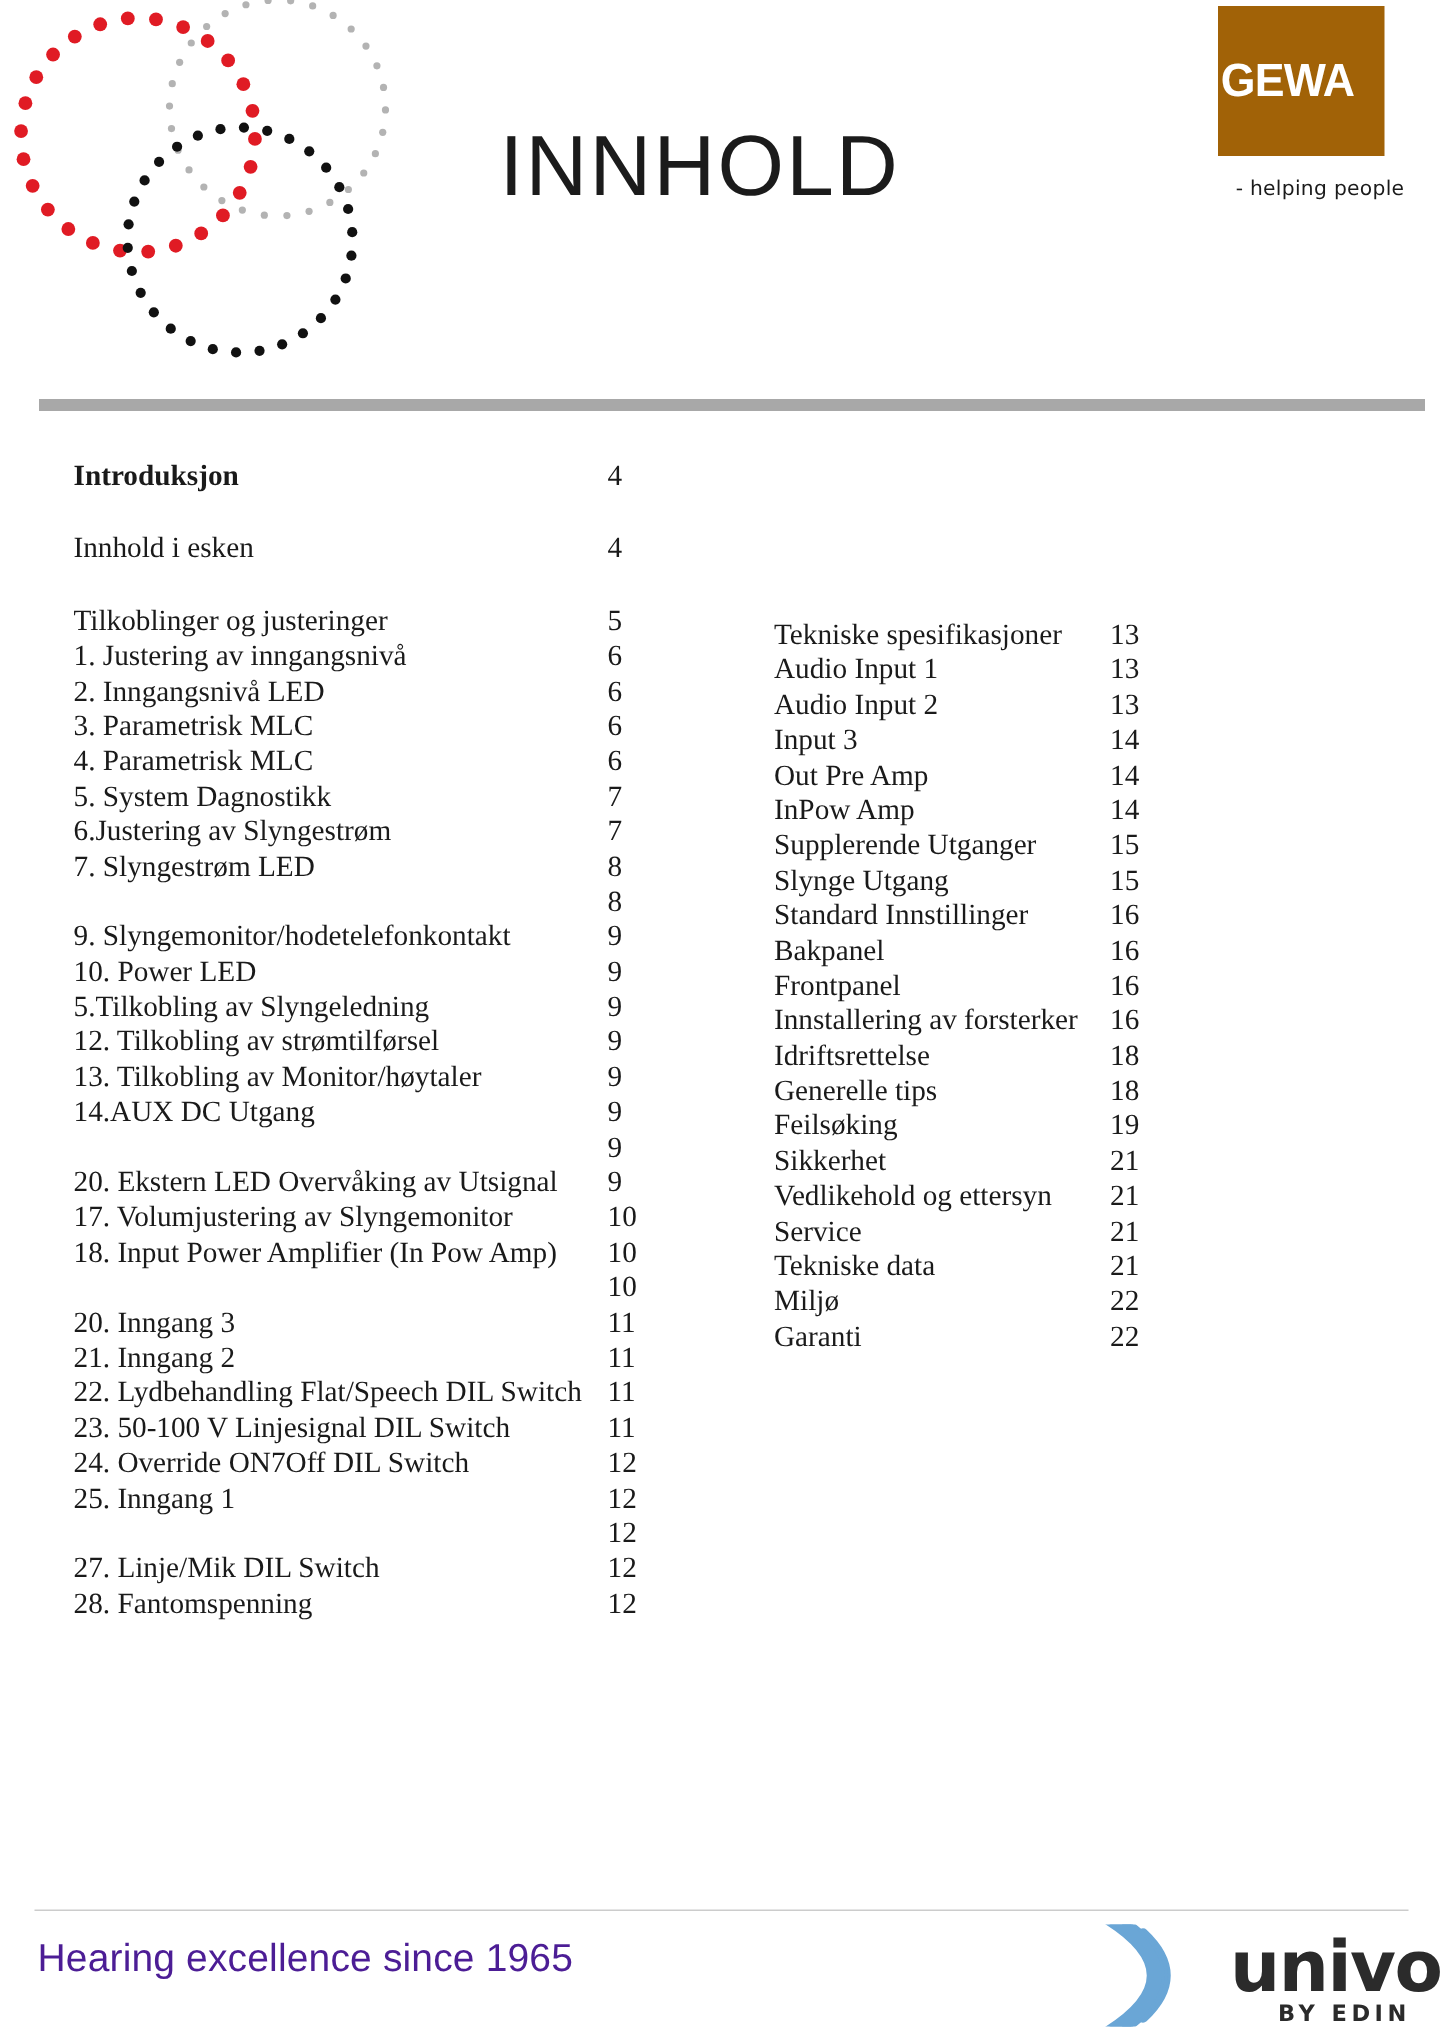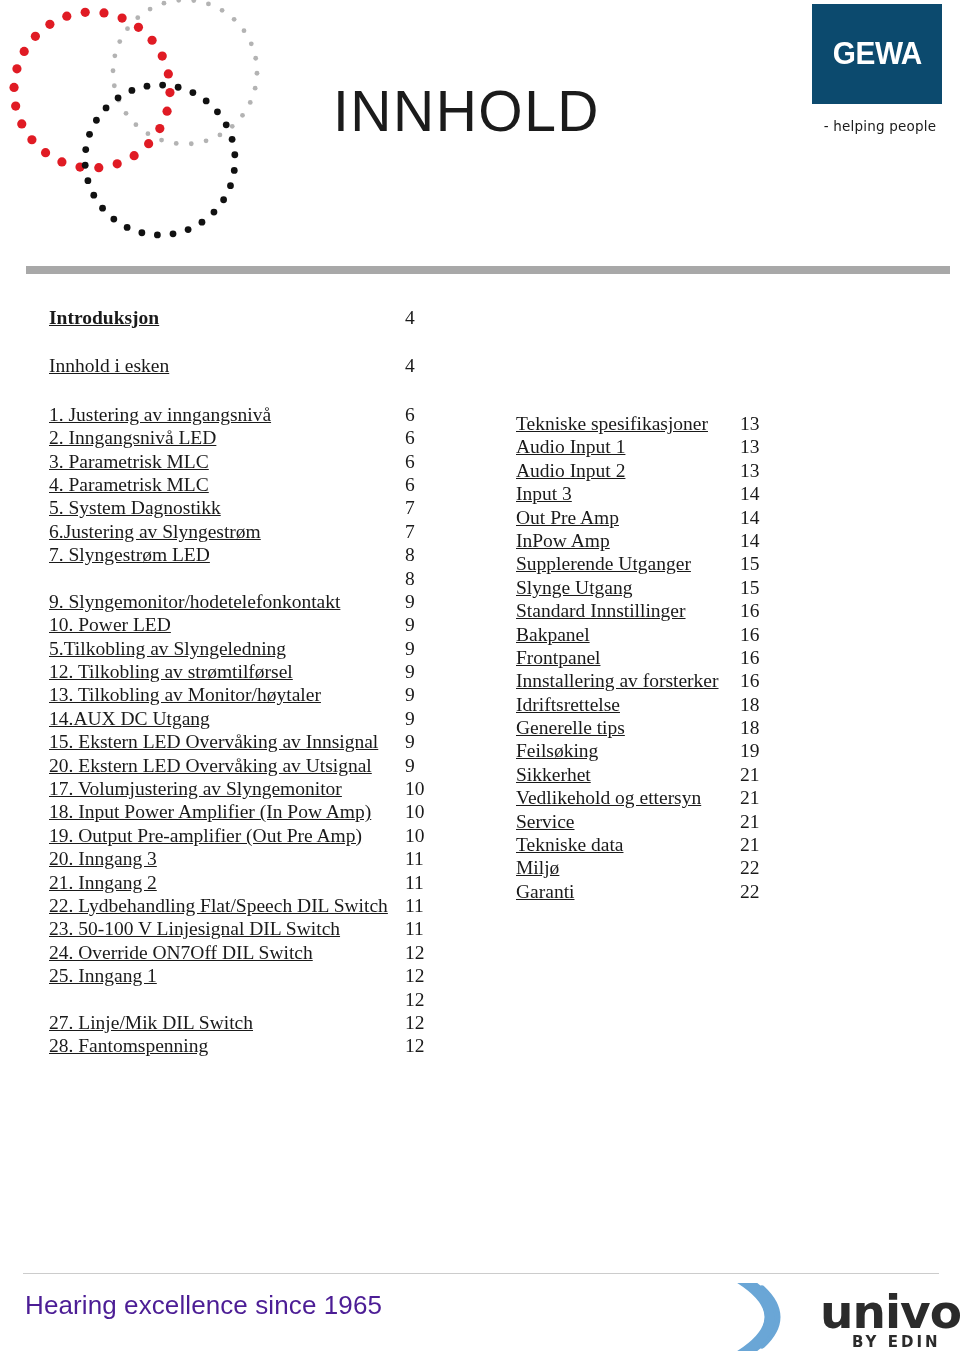--- a/index.html
+++ b/index.html
@@ -39,26 +39,25 @@
   }
 
   #gewa-logo {
     position: absolute;
     right: 12px;
     top: 4px;
     width: 136px;
     text-align: center;
   }
   #gewa-mark {
-    width: 130px;
+    width: 111px;
     height: 100px;
-    background: #0c4a6e;
+    background: #a16207;
     display: flex;
     align-items: center;
-    justify-content: center;
   }
   #gewa-wordmark {
     color: #ffffff;
     font-family: "Liberation Sans", sans-serif;
     font-weight: bold;
     font-size: 31px;
     letter-spacing: -0.5px;
     transform: scaleX(0.96);
   }
   #gewa-tagline {
@@ -88,21 +87,20 @@
   #col-left { left: 49px; top: 306px; width: 380px; }
   #col-right { left: 516px; top: 412px; width: 260px; }
 
   .toc-row {
     position: relative;
     height: 23.4px;
     white-space: nowrap;
   }
   .toc-row .label {
     display: inline-block;
-    text-decoration: underline;
   }
   .toc-row .page {
     position: absolute;
     top: 0;
   }
   #col-left .toc-row .page { left: 356px; }
   #col-right .toc-row .page { left: 224px; }
 
   .toc-row.bold .label { font-weight: bold; }
   .toc-row.gap-after { margin-bottom: 25px; }
@@ -259,39 +257,40 @@
     <span id="gewa-wordmark">GEWA</span>
   </div>
   <div id="gewa-tagline">- helping people</div>
 </div>
 
 <div id="header-rule"></div>
 
 <div class="col" id="col-left">
     <div class="toc-row bold gap-after"><span class="label">Introduksjon</span><span class="page">4</span></div>
     <div class="toc-row gap-after"><span class="label">Innhold i esken</span><span class="page">4</span></div>
+    <div class="toc-row"><span class="label">Tilkoblinger og justeringer</span><span class="page">5</span></div>
     <div class="toc-row"><span class="label">1. Justering av inngangsnivå</span><span class="page">6</span></div>
     <div class="toc-row"><span class="label">2. Inngangsnivå LED</span><span class="page">6</span></div>
     <div class="toc-row"><span class="label">3. Parametrisk MLC</span><span class="page">6</span></div>
     <div class="toc-row"><span class="label">4. Parametrisk MLC</span><span class="page">6</span></div>
     <div class="toc-row"><span class="label">5. System Dagnostikk</span><span class="page">7</span></div>
     <div class="toc-row"><span class="label">6.Justering av Slyngestrøm</span><span class="page">7</span></div>
     <div class="toc-row"><span class="label">7. Slyngestrøm LED</span><span class="page">8</span></div>
     <div class="toc-row"><span class="page">8</span></div>
     <div class="toc-row"><span class="label">9. Slyngemonitor/hodetelefonkontakt</span><span class="page">9</span></div>
     <div class="toc-row"><span class="label">10. Power LED</span><span class="page">9</span></div>
     <div class="toc-row"><span class="label">5.Tilkobling av Slyngeledning</span><span class="page">9</span></div>
     <div class="toc-row"><span class="label">12. Tilkobling av strømtilførsel</span><span class="page">9</span></div>
     <div class="toc-row"><span class="label">13. Tilkobling av Monitor/høytaler</span><span class="page">9</span></div>
     <div class="toc-row"><span class="label">14.AUX DC Utgang</span><span class="page">9</span></div>
-    <div class="toc-row"><span class="label">15. Ekstern LED Overvåking av Innsignal</span><span class="page">9</span></div>
+    <div class="toc-row"><span class="page">9</span></div>
     <div class="toc-row"><span class="label">20. Ekstern LED Overvåking av Utsignal</span><span class="page">9</span></div>
     <div class="toc-row"><span class="label">17. Volumjustering av Slyngemonitor</span><span class="page">10</span></div>
     <div class="toc-row"><span class="label">18. Input Power Amplifier (In Pow Amp)</span><span class="page">10</span></div>
-    <div class="toc-row"><span class="label">19. Output Pre-amplifier (Out Pre Amp)</span><span class="page">10</span></div>
+    <div class="toc-row"><span class="page">10</span></div>
     <div class="toc-row"><span class="label">20. Inngang 3</span><span class="page">11</span></div>
     <div class="toc-row"><span class="label">21. Inngang 2</span><span class="page">11</span></div>
     <div class="toc-row"><span class="label">22. Lydbehandling Flat/Speech DIL Switch</span><span class="page">11</span></div>
     <div class="toc-row"><span class="label">23. 50-100 V Linjesignal DIL Switch</span><span class="page">11</span></div>
     <div class="toc-row"><span class="label">24. Override ON7Off DIL Switch</span><span class="page">12</span></div>
     <div class="toc-row"><span class="label">25. Inngang 1</span><span class="page">12</span></div>
     <div class="toc-row"><span class="page">12</span></div>
     <div class="toc-row"><span class="label">27. Linje/Mik DIL Switch</span><span class="page">12</span></div>
     <div class="toc-row"><span class="label">28. Fantomspenning</span><span class="page">12</span></div>
   </div>

